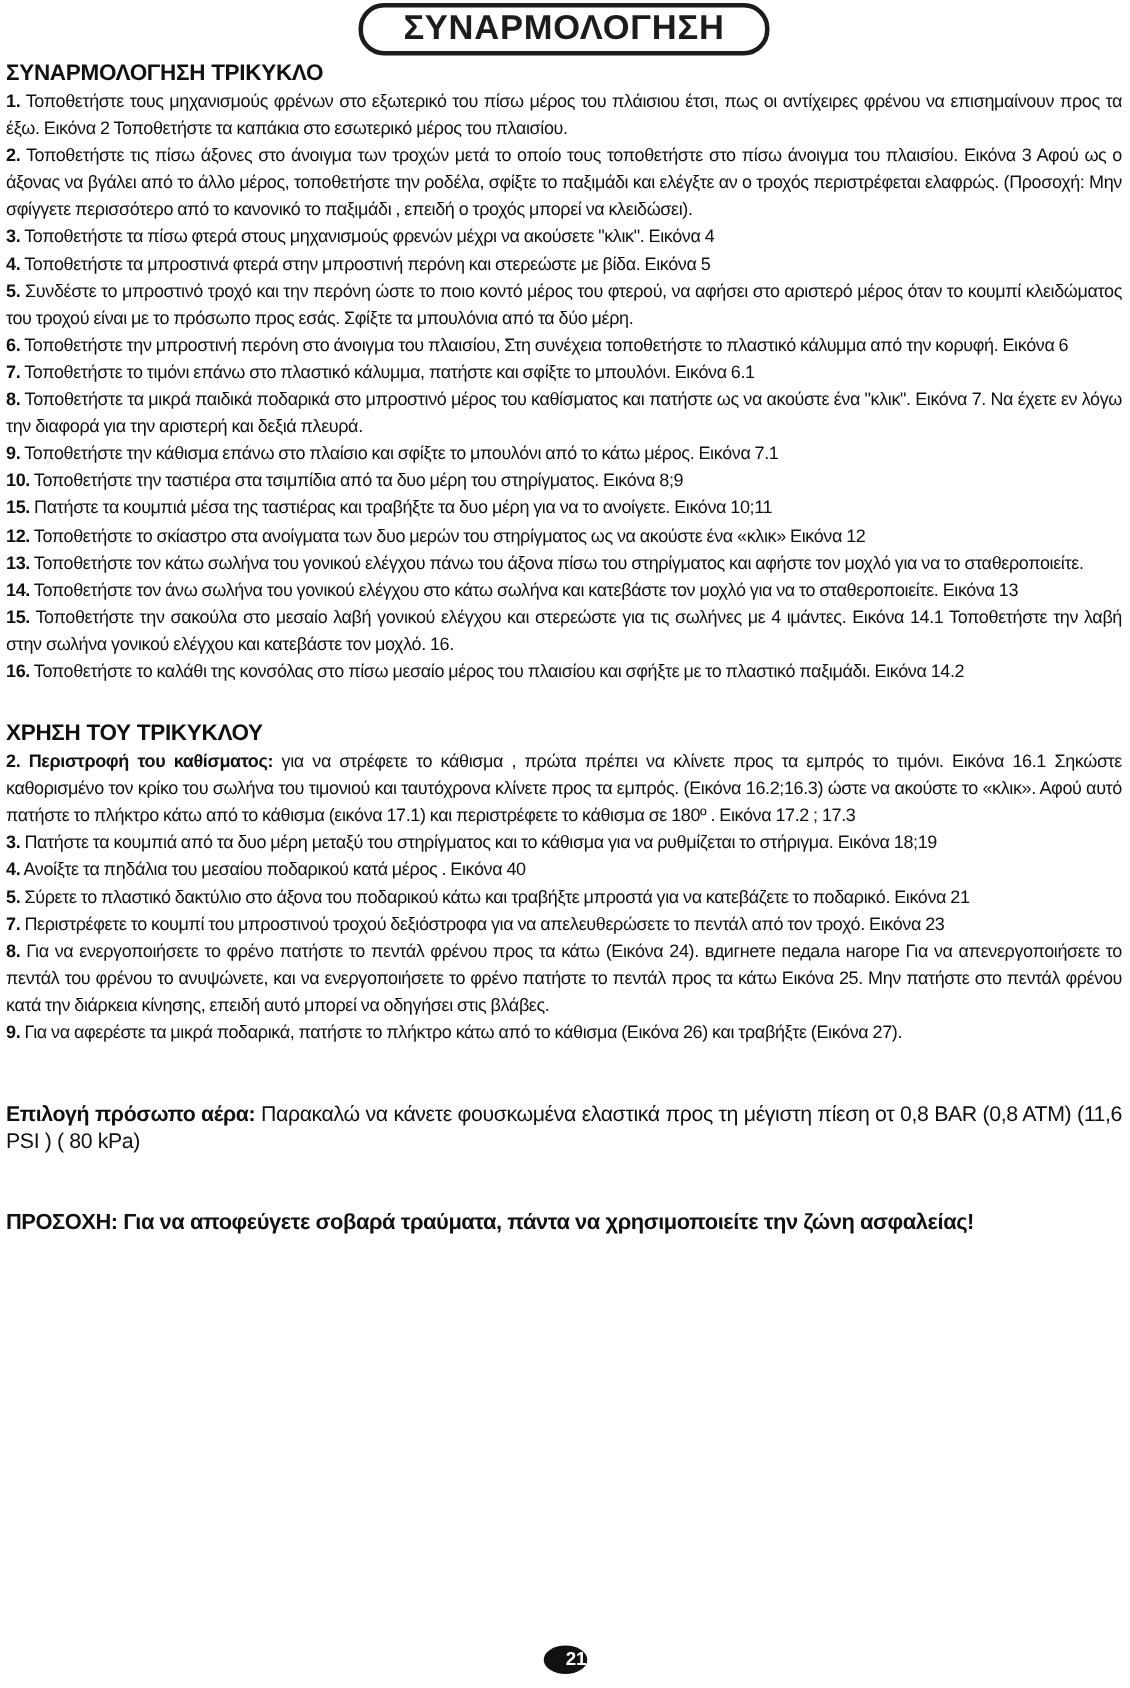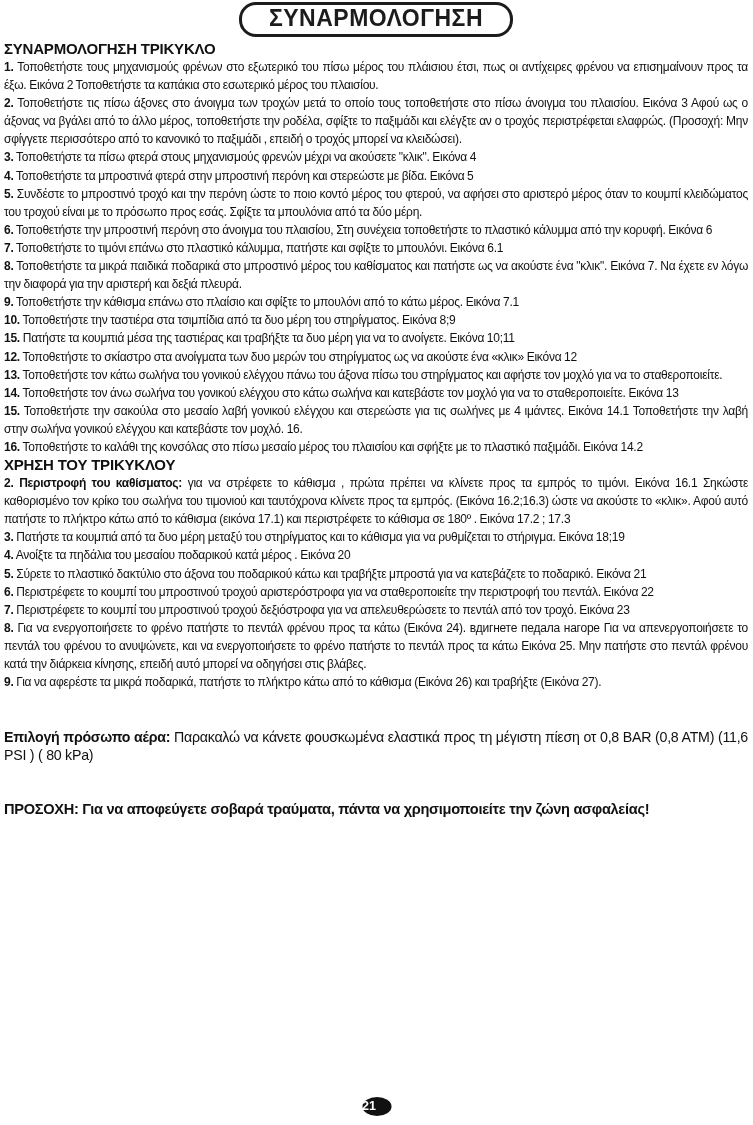--- a/index.html
+++ b/index.html
@@ -31,21 +31,21 @@
     color: #1c1c1c;
   }
   .section-heading {
     font-size: 15px;
     font-weight: bold;
     line-height: 18px;
     margin: 0;
     letter-spacing: -0.2px;
   }
   .section-heading.usage {
-    margin-top: 0;
+    margin-top: 24px;
   }
   p.item {
     margin: 0;
     font-size: 12px;
     line-height: 18.1px;
     text-align: justify;
     letter-spacing: -0.25px;
     word-spacing: -0.3px;
   }
   p.item b.num { font-weight: bold; }
@@ -67,21 +67,21 @@
   .page-badge {
     position: absolute;
     left: 50%;
     top: 1097px;
     transform: translateX(-50%);
     background: #111111;
     color: #ffffff;
     width: 29px;
     height: 19px;
     border-radius: 50%;
-    text-align: left;
+    text-align: right;
     font-size: 12.5px;
     font-weight: bold;
     line-height: 19px;
   }
 </style>
 </head>
 <body>
 
 <div class="page">
 
@@ -125,25 +125,23 @@
     <span>Τοποθετήστε το καλάθι της κονσόλας στο πίσω μεσαίο μέρος του πλαισίου και σφήξτε με το πλαστικό παξιμάδι. Εικόνα 14.2</span></p>
 
   <h2 class="section-heading usage">ΧΡΗΣΗ ΤΟΥ ΤΡΙΚΥΚΛΟΥ</h2>
 
   <p class="item"><b class="num">2.</b>
     <b class="lead">Περιστροφή του καθίσματος:</b>
     <span>για να στρέφετε το κάθισμα , πρώτα πρέπει να κλίνετε προς τα εμπρός το τιμόνι. Εικόνα 16.1 Σηκώστε καθορισμένο τον κρίκο του σωλήνα του τιμονιού  και  ταυτόχρονα κλίνετε  προς τα εμπρός. (Εικόνα 16.2;16.3) ώστε να ακούστε το «κλικ». Αφού αυτό πατήστε το πλήκτρο κάτω από το κάθισμα (εικόνα 17.1) και περιστρέφετε το κάθισμα σε 180º . Εικόνα 17.2 ; 17.3</span></p>
   <p class="item"><b class="num">3.</b>
     <span>Πατήστε τα κουμπιά από τα δυο μέρη μεταξύ του στηρίγματος και το κάθισμα για να ρυθμίζεται  το στήριγμα. Εικόνα 18;19</span></p>
   <p class="item"><b class="num">4.</b>
-    <span>Ανοίξτε τα πηδάλια του μεσαίου ποδαρικού κατά μέρος . Εικόνα 20</span></p>
+    <span>Ανοίξτε τα πηδάλια του μεσαίου ποδαρικού κατά μέρος . Εικόνα 40</span></p>
   <p class="item"><b class="num">5.</b>
     <span>Σύρετε το πλαστικό δακτύλιο στο άξονα του ποδαρικού κάτω και τραβήξτε μπροστά για να κατεβάζετε το ποδαρικό. Εικόνα 21</span></p>
-  <p class="item"><b class="num">6.</b>
-    <span>Περιστρέφετε το κουμπί του μπροστινού τροχού   αριστερόστροφα για να σταθεροποιείτε την περιστροφή του πεντάλ. Εικόνα 22</span></p>
   <p class="item"><b class="num">7.</b>
     <span>Περιστρέφετε το κουμπί του μπροστινού τροχού   δεξιόστροφα για να απελευθερώσετε το πεντάλ από τον τροχό. Εικόνα 23</span></p>
   <p class="item"><b class="num">8.</b>
     <span>Για να ενεργοποιήσετε το φρένο πατήστε το πεντάλ φρένου προς τα κάτω (Εικόνα 24). вдигнете педала нагоре Για να απενεργοποιήσετε το πεντάλ του φρένου το ανυψώνετε, και να ενεργοποιήσετε το φρένο πατήστε το πεντάλ προς τα κάτω Εικόνα 25. Μην πατήστε στο πεντάλ φρένου κατά την διάρκεια κίνησης, επειδή αυτό μπορεί να οδηγήσει στις βλάβες.</span></p>
   <p class="item"><b class="num">9.</b>
     <span>Για να αφερέστε τα μικρά ποδαρικά, πατήστε το πλήκτρο κάτω από το κάθισμα  (Εικόνα 26) και τραβήξτε (Εικόνα 27).</span></p>
 
   <p class="note"><b class="lead">Επιλογή  πρόσωπο αέρα:</b>
     <span>Παρακαλώ να κάνετε φουσκωμένα ελαστικά προς τη μέγιστη πίεση οτ 0,8 BAR (0,8 ATM) (11,6 PSI ) ( 80 kPa)</span></p>
 

